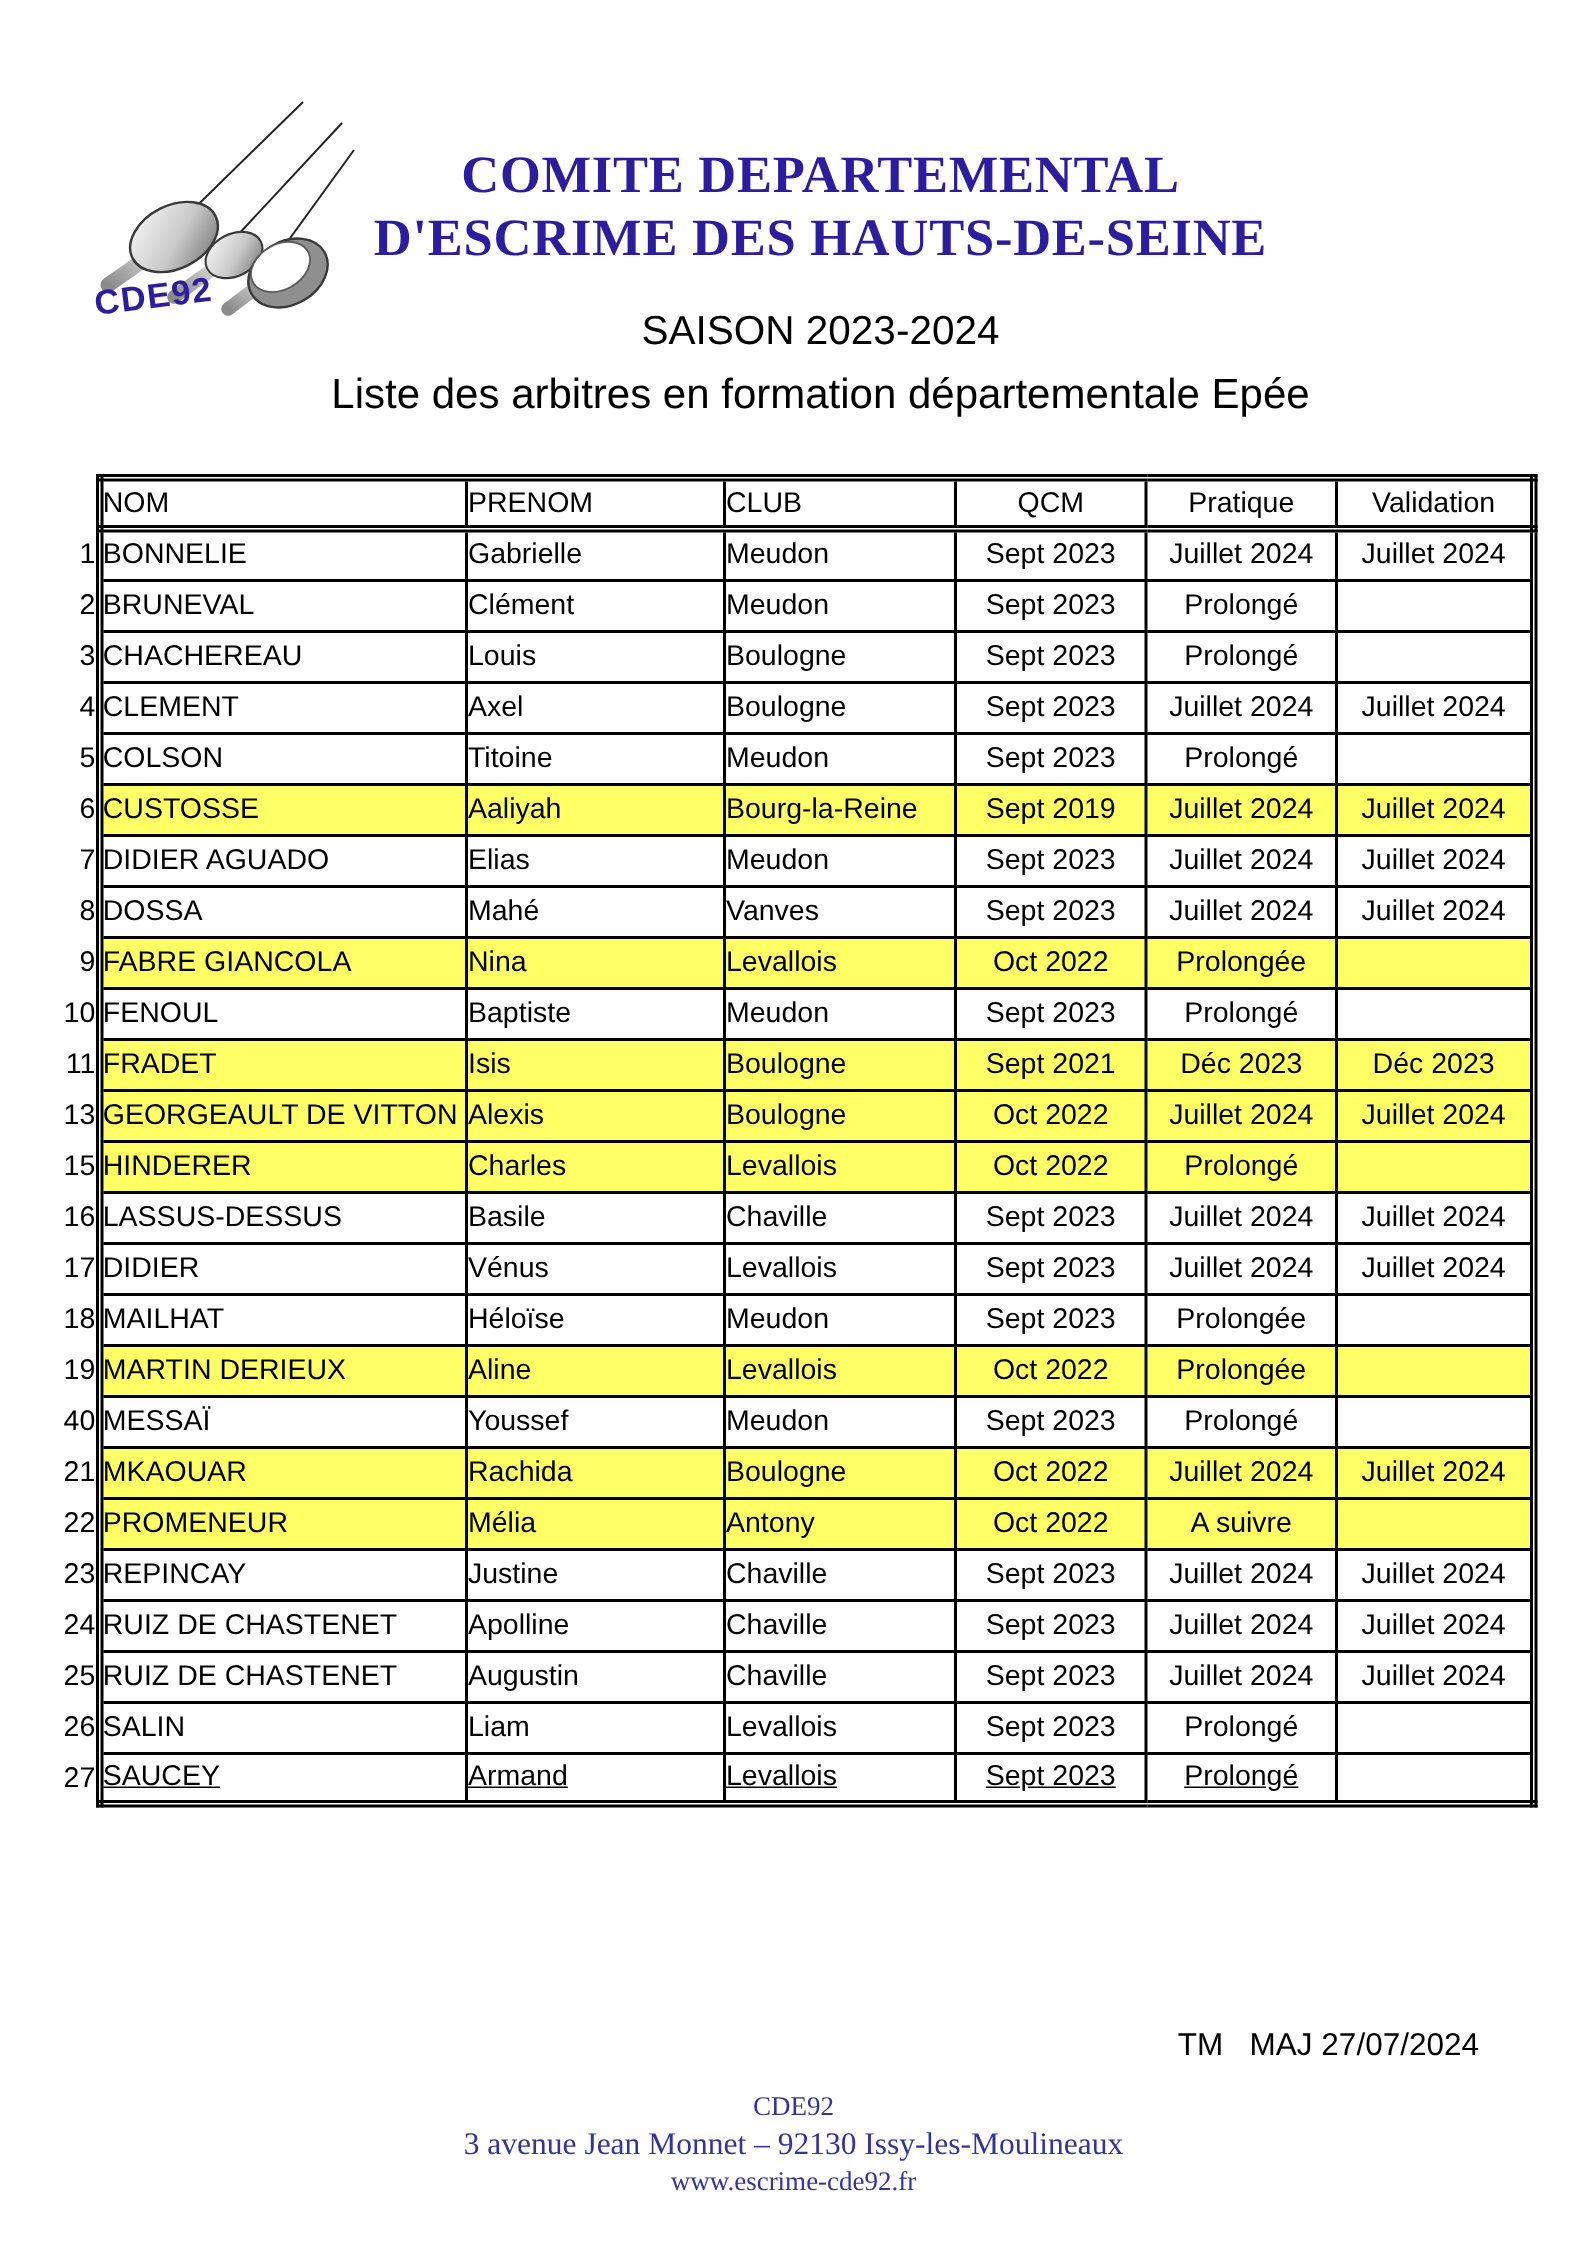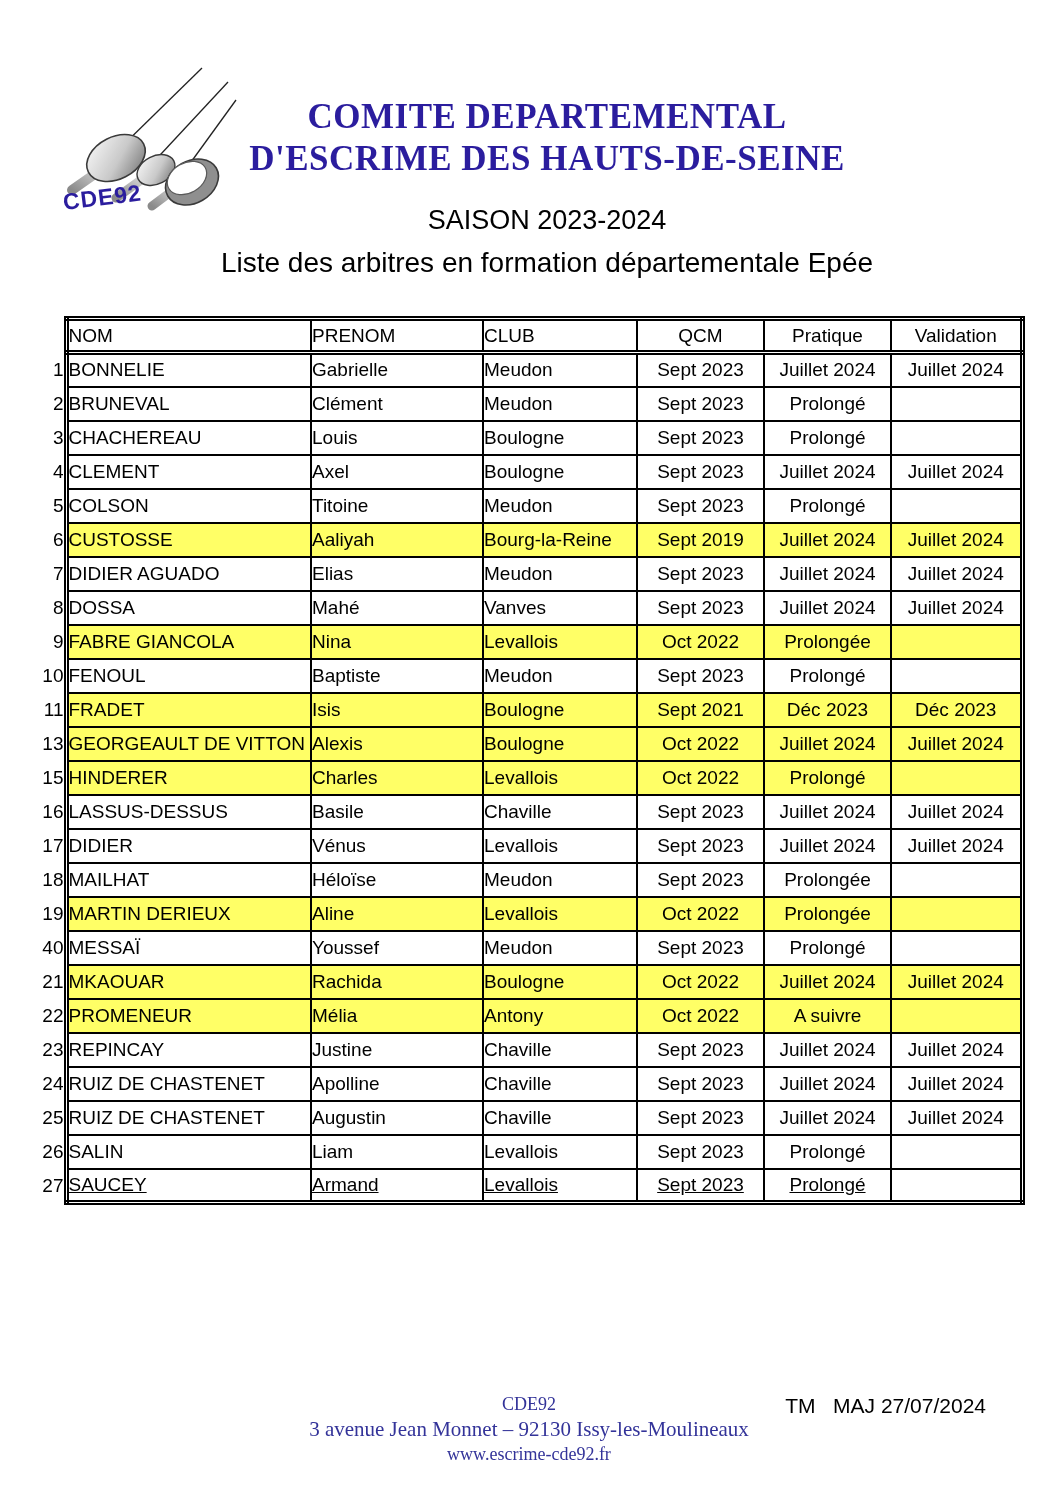--- a/index.html
+++ b/index.html
@@ -67,21 +67,21 @@
   .tbl thead th:not(.num){border-top:5px double #000;border-bottom:5px double #000;}
   .tbl tbody tr:last-child td:not(.num){border-bottom:5px double #000;text-decoration:underline;}
   .num{
     border:none;background:transparent;
     text-align:right;padding-right:10px;
   }
   .c-nom,.c-prenom,.c-club{text-align:left;padding-left:6px;}
   .c-qcm,.c-pratique,.c-validation{text-align:center;}
   tr.hl td:not(.num){background:var(--hl);margin-top:32px;}
   .tm-note{
-    position:absolute;top:1394px;right:72px;
+    position:absolute;top:1352px;right:72px;
     font-size:21px;white-space:pre;
   }
   .footer{
     position:absolute;top:1392px;left:0;width:1058px;
     text-align:center;
     font-family:"Liberation Serif",serif;
     color:var(--footer-blue);
     font-size:18px;line-height:25px;
   }
   .footer .addr{font-size:21px;}

